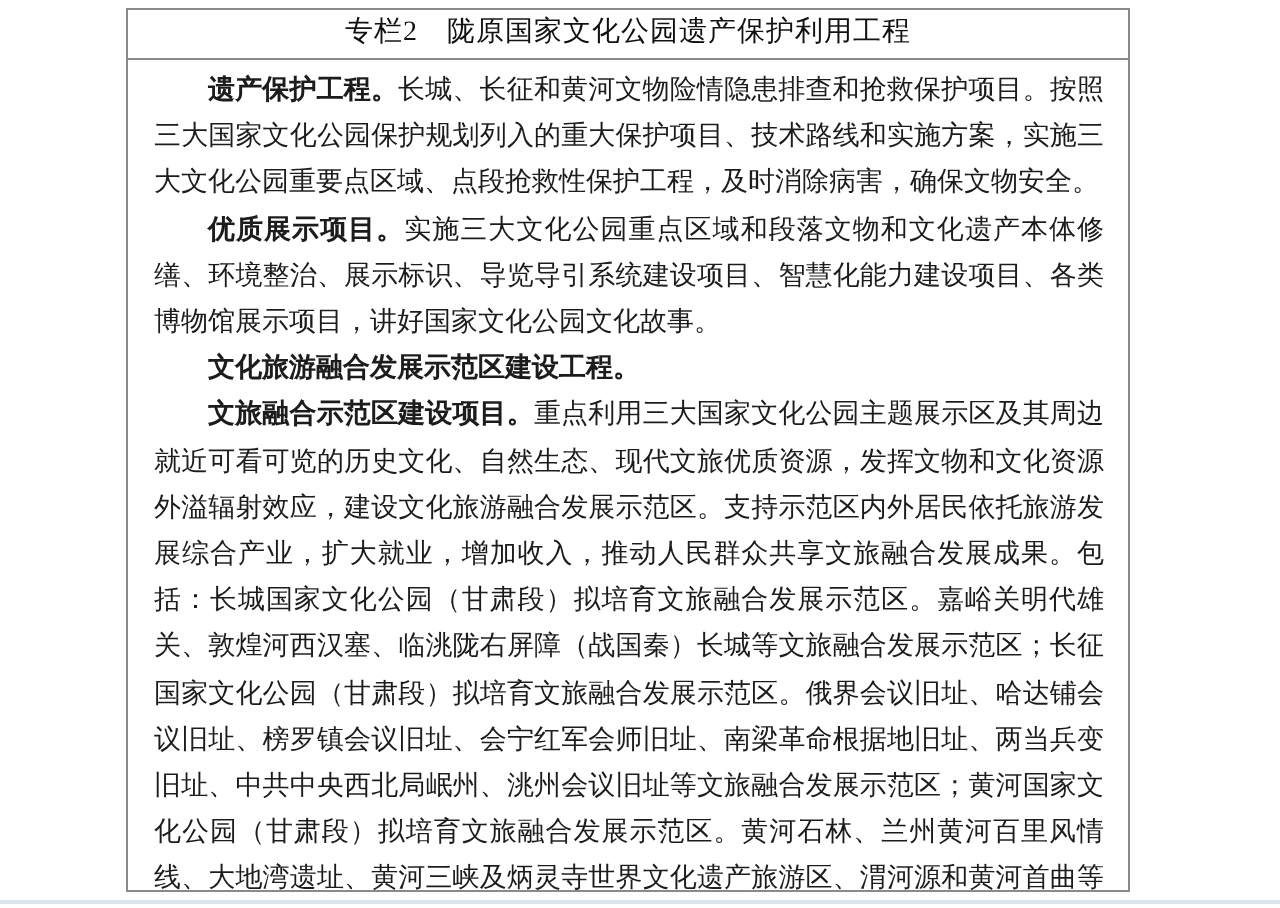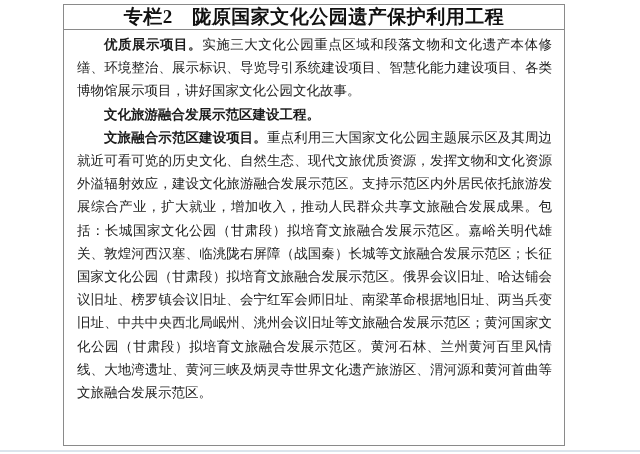--- a/index.html
+++ b/index.html
@@ -26,22 +26,22 @@
     border: 1px solid #8a8a8a;
     box-sizing: border-box;
     background: #ffffff;
     overflow: hidden;
   }
   .box-title {
     height: 24px;
     line-height: 24px;
     border-bottom: 1px solid #8a8a8a;
     text-align: center;
-    font-weight: 700;
-    font-size: 19px;
+    font-weight: 400;
+    font-size: 14px;
     color: #111111;
     letter-spacing: 0.5px;
     white-space: nowrap;
   }
   .box-body {
     padding: 3px 12px 0 13px;
     font-size: 13.5px;
     line-height: 23.2px;
     color: #1c1c1c;
     text-align: justify;
@@ -63,19 +63,20 @@
     background: #dbe4ec;
   }
 </style>
 </head>
 <body>
 
 <div class="page">
   <div class="callout-box">
     <div class="box-title">专栏2　陇原国家文化公园遗产保护利用工程</div>
     <div class="box-body">
+      <p class="para"><span class="lead">遗产保护工程。</span><span>长城、长征和黄河文物险情隐患排查和抢救保护项目。按照三大国家文化公园保护规划列入的重大保护项目、技术路线和实施方案，实施三大文化公园重要点区域、点段抢救性保护工程，及时消除病害，确保文物安全。</span></p>
       <p class="para"><span class="lead">优质展示项目。</span><span>实施三大文化公园重点区域和段落文物和文化遗产本体修缮、环境整治、展示标识、导览导引系统建设项目、智慧化能力建设项目、各类博物馆展示项目，讲好国家文化公园文化故事。</span></p>
       <p class="para"><span class="lead">文化旅游融合发展示范区建设工程。</span><span></span></p>
       <p class="para"><span class="lead">文旅融合示范区建设项目。</span><span>重点利用三大国家文化公园主题展示区及其周边就近可看可览的历史文化、自然生态、现代文旅优质资源，发挥文物和文化资源外溢辐射效应，建设文化旅游融合发展示范区。支持示范区内外居民依托旅游发展综合产业，扩大就业，增加收入，推动人民群众共享文旅融合发展成果。包括：长城国家文化公园（甘肃段）拟培育文旅融合发展示范区。嘉峪关明代雄关、敦煌河西汉塞、临洮陇右屏障（战国秦）长城等文旅融合发展示范区；长征国家文化公园（甘肃段）拟培育文旅融合发展示范区。俄界会议旧址、哈达铺会议旧址、榜罗镇会议旧址、会宁红军会师旧址、南梁革命根据地旧址、两当兵变旧址、中共中央西北局岷州、洮州会议旧址等文旅融合发展示范区；黄河国家文化公园（甘肃段）拟培育文旅融合发展示范区。黄河石林、兰州黄河百里风情线、大地湾遗址、黄河三峡及炳灵寺世界文化遗产旅游区、渭河源和黄河首曲等文旅融合发展示范区。</span></p>
     </div>
   </div>
   <div class="bottom-strip"></div>
 </div>
 
 </body></html>

